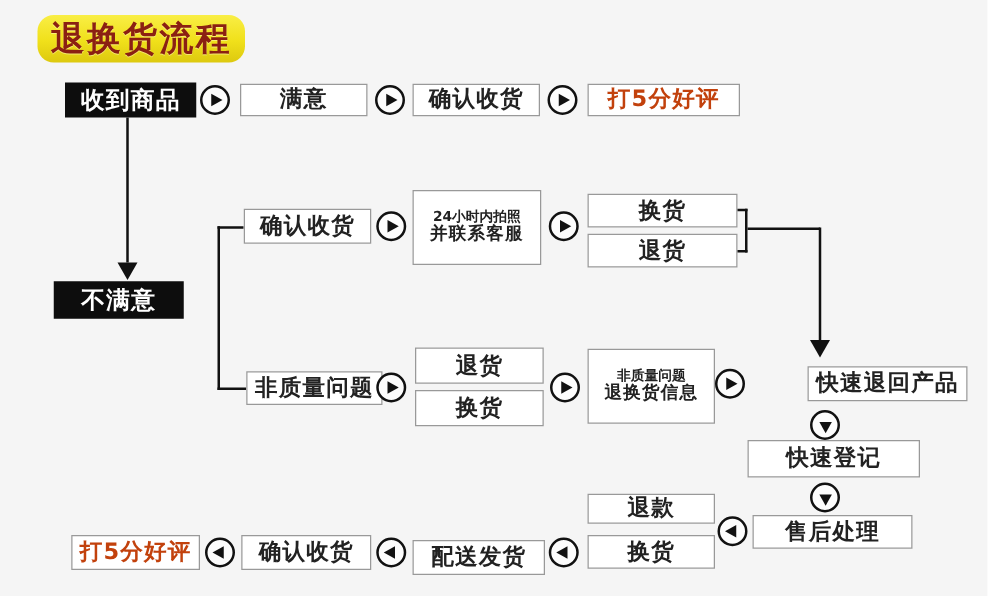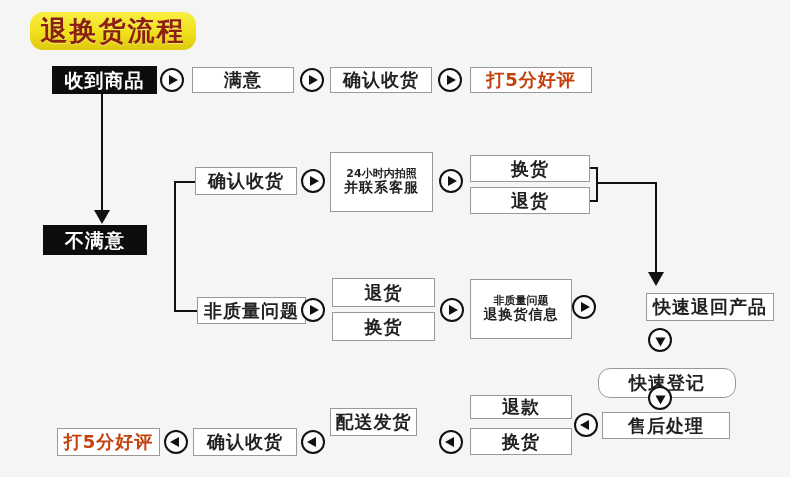--- a/index.html
+++ b/index.html
@@ -112,35 +112,35 @@
     <span class="big-line">退换货信息</span>
   </div>
   <div class="circ" style="left:572px;top:295px;">
     <span class="tri"></span>
     </div>
   <div class="box" style="left:602px;top:293px;width:128px;height:28px;margin-left:44px;">快速退回产品</div>
 
   <div class="circ down" style="left:648px;top:328px;">
     <span class="tri"></span>
     </div>
-  <div class="box" style="left:598px;top:368px;width:138px;height:30px;border-radius:12px;">快速登记</div>
+  <div class="box" style="left:598px;top:352px;width:138px;height:30px;">快速登记</div>
   <div class="circ down" style="left:648px;top:386px;">
     <span class="tri"></span>
     </div>
   <div class="box" style="left:602px;top:412px;width:128px;height:27px;">售后处理</div>
 
   <div class="circ left" style="left:574px;top:413px;">
     <span class="tri"></span>
     </div>
   <div class="box" style="left:470px;top:395px;width:102px;height:24px;">退款</div>
   <div class="box" style="left:470px;top:428px;width:102px;height:27px;">换货</div>
   <div class="circ left" style="left:439px;top:430px;">
     <span class="tri"></span>
     </div>
-  <div class="box" style="left:330px;top:408px;width:87px;height:28px;">配送发货</div>
+  <div class="box" style="left:330px;top:432px;width:106px;height:28px;">配送发货</div>
   <div class="circ left" style="left:301px;top:430px;">
     <span class="tri"></span>
     </div>
   <div class="box" style="left:193px;top:428px;width:104px;height:28px;">确认收货</div>
   <div class="circ left" style="left:164px;top:430px;">
     <span class="tri"></span>
     </div>
   <div class="box red" style="left:57px;top:428px;width:103px;height:28px;">打5分好评</div>
 
 </div>

